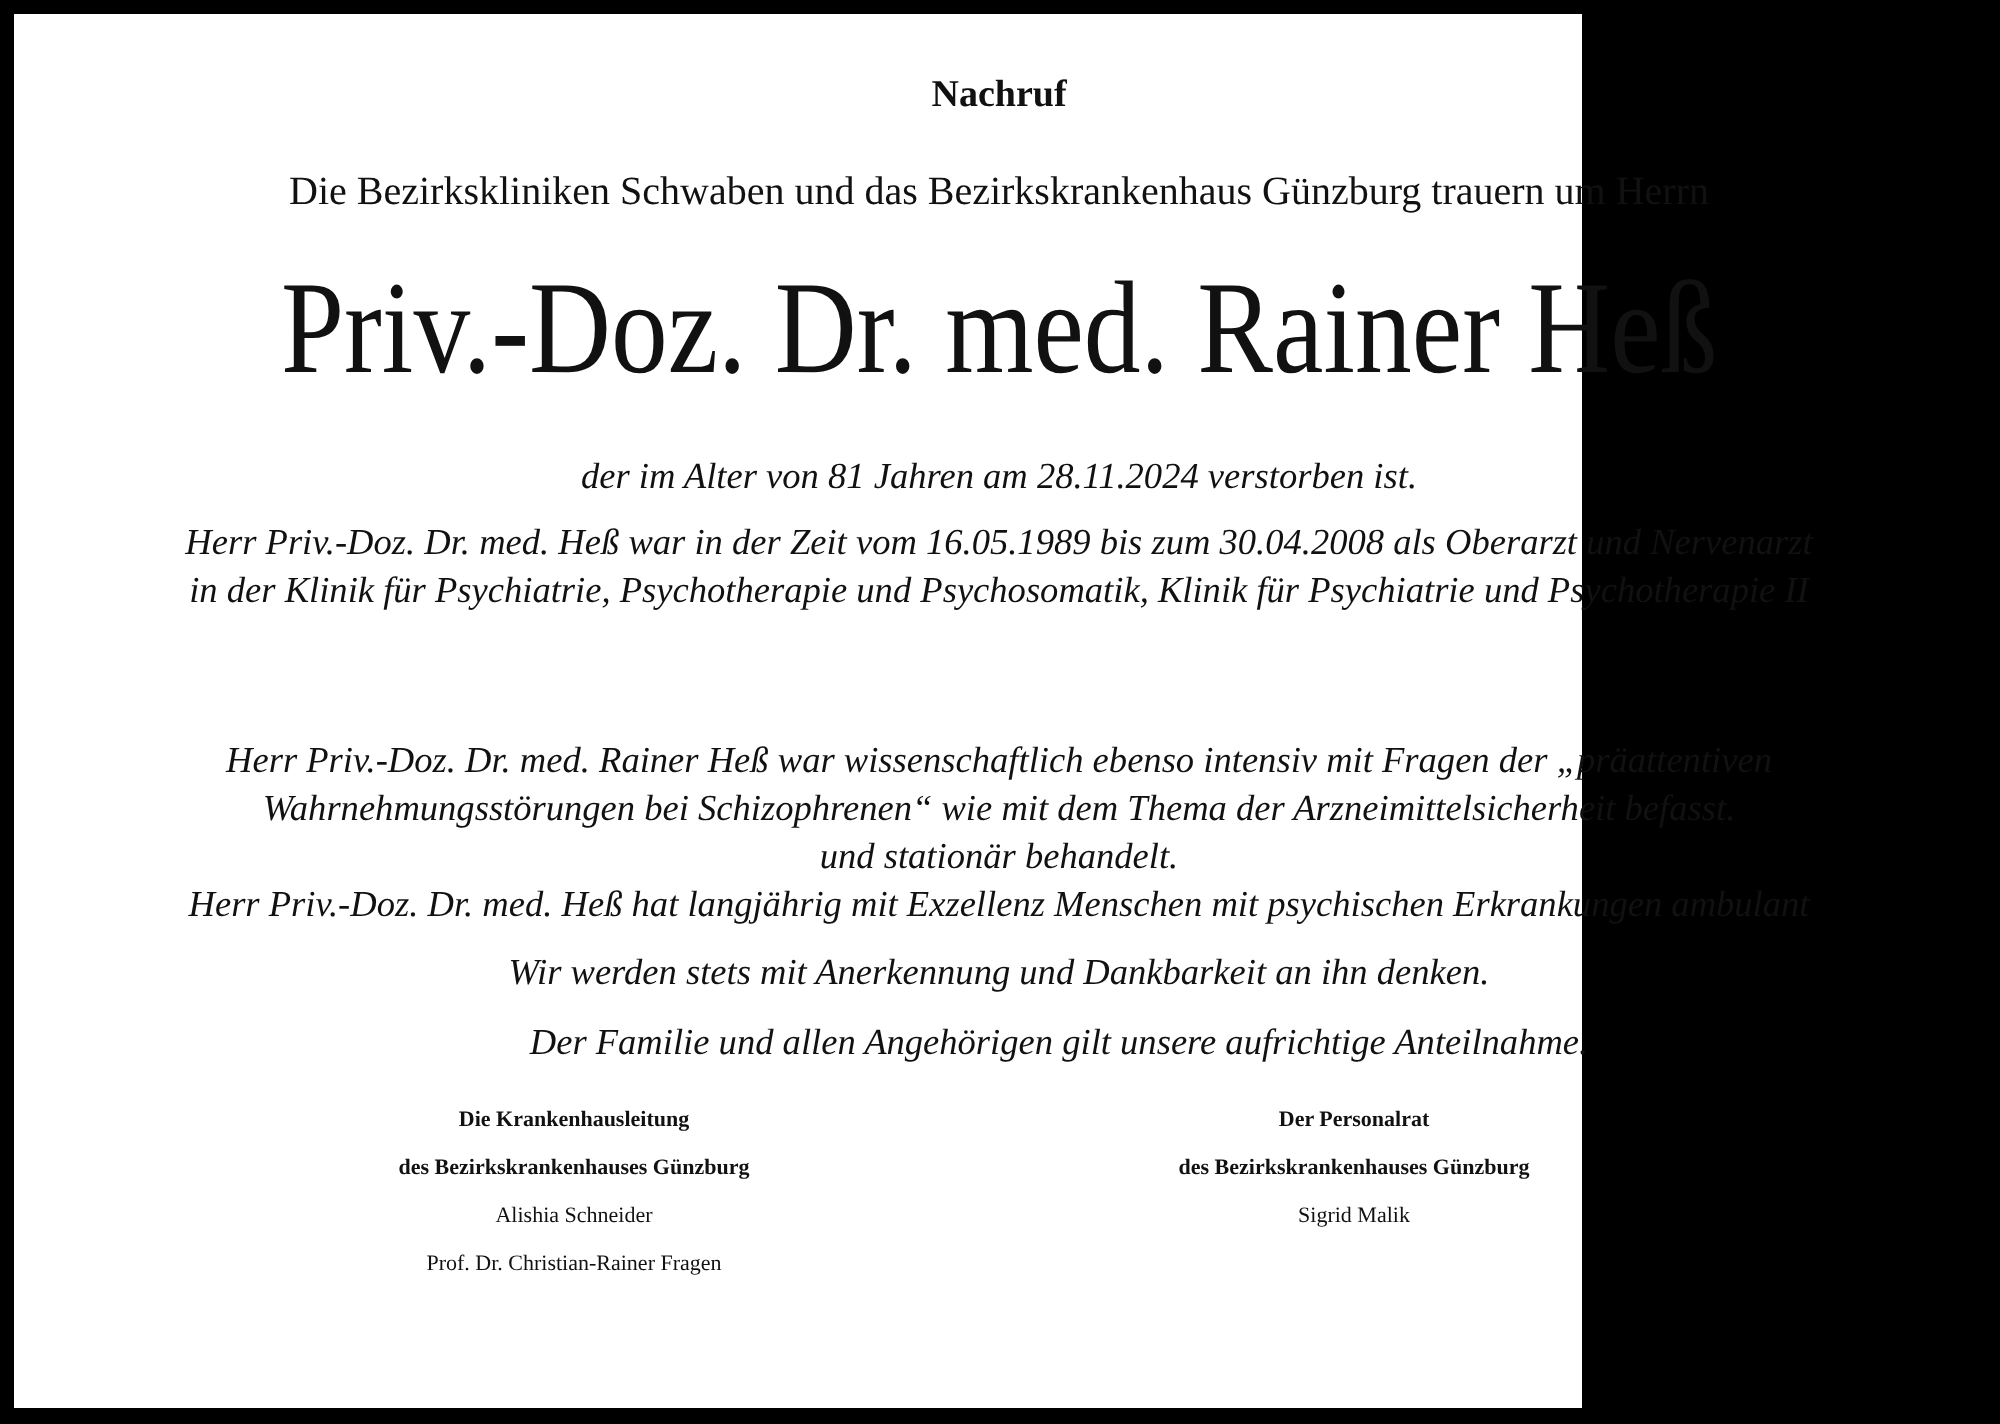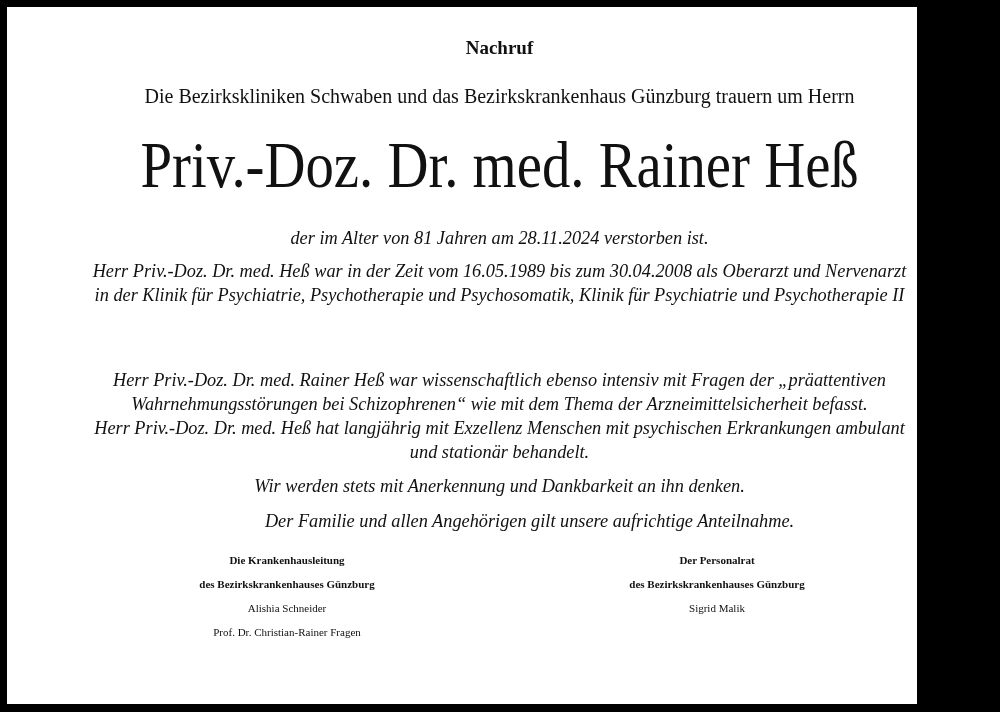--- a/index.html
+++ b/index.html
@@ -1,40 +1,40 @@
 <!DOCTYPE html>
 <html><head>
   <meta charset="utf-8">
   <style>
     html, body { margin: 0; padding: 0; }
     body {
       width: 1000px; height: 712px; background: #000; position: relative; overflow: hidden;
       font-family: "Liberation Serif", "DejaVu Serif", serif; color: #111;
     }
     .page {
-      position: absolute; left: 7px; top: 7px; width: 910px; height: 697px;
+      position: absolute; left: 7px; top: 7px; width: 784px; height: 697px;
       background: #fff;
     }
     .line { position: absolute; left: 0; width: 985px; text-align: center; white-space: nowrap; }
     .title { top: 30px; font-size: 19px; font-weight: bold; }
     .subtitle { top: 78px; font-size: 20px; }
     .name-wrap { top: 118px; height: 80px; }
     .name {
       display: inline-block; font-size: 66px; line-height: 80px;
       transform: scaleX(0.86); transform-origin: center;
     }
     .body { font-size: 18.3px; line-height: 24px; font-style: italic; }
     .p-age { top: 219px; }
     .p1 { top: 252px; }
     .p2 { top: 361px; }
     .p3 { top: 467px; }
     .p4 { top: 502px; margin-left: 30px; }
     .sig { position: absolute; top: 541px; width: 420px; text-align: center; font-size: 11px; line-height: 24px; }
     .sig-left { left: 70px; }
-    .sig-right { left: 500px; }
+    .sig-right { left: 460px; }
     .sig .b { font-weight: bold; display: block; }
     .sig .n { display: block; }
     .ln { display: block; }
   </style>
 </head>
 <body>
 
 <div class="page">
   <div class="line title">Nachruf</div>
   <div class="line subtitle">Die Bezirkskliniken Schwaben und das Bezirkskrankenhaus Günzburg trauern um Herrn</div>
@@ -44,22 +44,22 @@
   <div class="line body p-age">der im Alter von 81 Jahren am 28.11.2024 verstorben ist.</div>
 
   <div class="line body p1">
     <span class="ln">Herr Priv.-Doz. Dr. med. Heß war in der Zeit vom 16.05.1989 bis zum 30.04.2008 als Oberarzt und Nervenarzt</span>
     <span class="ln">in der Klinik für Psychiatrie, Psychotherapie und Psychosomatik, Klinik für Psychiatrie und Psychotherapie II</span>
   </div>
 
   <div class="line body p2">
     <span class="ln">Herr Priv.-Doz. Dr. med. Rainer Heß war wissenschaftlich ebenso intensiv mit Fragen der „präattentiven</span>
     <span class="ln">Wahrnehmungsstörungen bei Schizophrenen“ wie mit dem Thema der Arzneimittelsicherheit befasst.</span>
+    <span class="ln">und stationär behandelt.</span>
     <span class="ln">Herr Priv.-Doz. Dr. med. Heß hat langjährig mit Exzellenz Menschen mit psychischen Erkrankungen ambulant</span>
-    <span class="ln">und stationär behandelt.</span>
   </div>
 
   <div class="line body p3">Wir werden stets mit Anerkennung und Dankbarkeit an ihn denken.</div>
   <div class="line body p4">Der Familie und allen Angehörigen gilt unsere aufrichtige Anteilnahme.</div>
 
   <div class="sig sig-left">
     <span class="b">Die Krankenhausleitung</span>
     <span class="b">des Bezirkskrankenhauses Günzburg</span>
     <span class="n">Alishia Schneider</span>
     <span class="n">Prof. Dr. Christian-Rainer Fragen</span>

